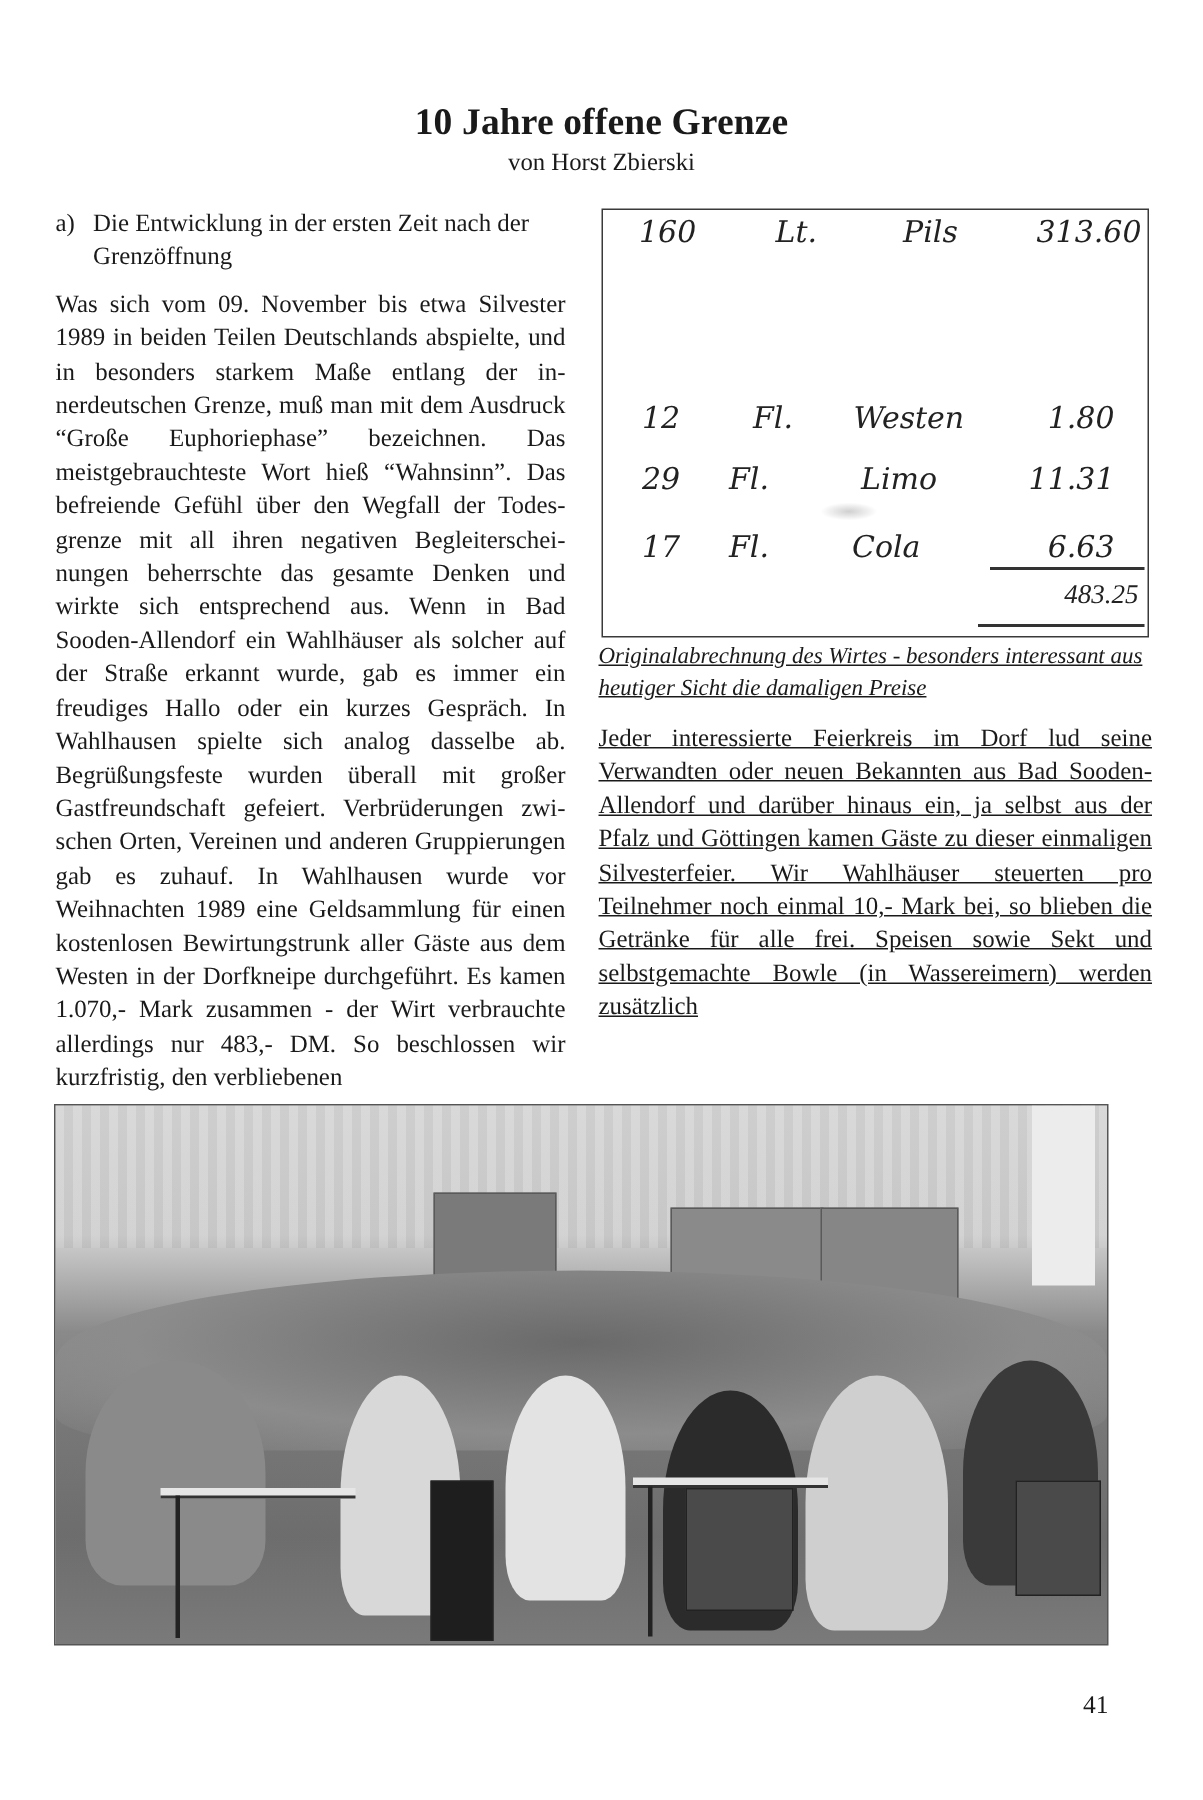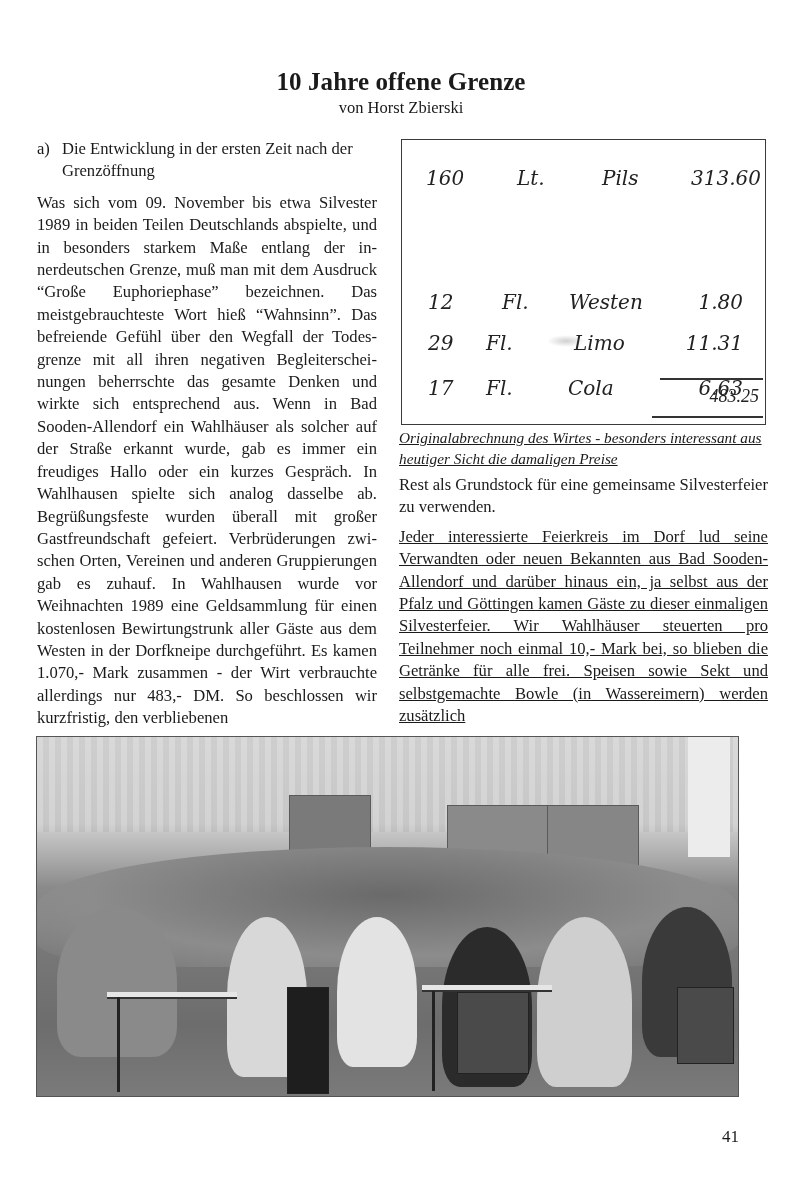--- a/index.html
+++ b/index.html
@@ -27,21 +27,21 @@
     .heading-a .marker { width: 25px; flex: none; }
     .para-gap { margin-top: 7px !important; text-decoration: underline; }
     .hy { hyphens: manual; }
 
     
     .receipt {
       position: absolute; left: 401px; top: 139px; width: 363px; height: 284px;
       border: 1.5px solid #3a3a3a; background: #fff;
       font-family: "DejaVu Serif", serif; font-style: italic; color: #222;
     }
-    .r-row { position: absolute; left: 0; right: 0; height: 36px; margin-top: 24px; }
+    .r-row { position: absolute; left: 0; right: 0; height: 36px; }
     .r-cell { position: absolute; font-size: 20px; white-space: nowrap; }
     .r-qty { left: 20px; }
     .r-unit { left: 115px; }
     .r-item { left: 200px; text-align: center; }
     .r-price { right: 4px; font-size: 20px; }
     .r-note { font-size: 10px; font-style: normal; }
     .r-line { position: absolute; height: 1.5px; background: #333; }
     .r-total { position: absolute; right: 6px; top: 246px; font-size: 18px; font-family: Liberation Serif, serif; }
     .r-smudge { position: absolute; left: 145px; top: 195px; width: 38px; height: 12px;
       background: radial-gradient(ellipse, rgba(120,120,120,0.35), rgba(255,255,255,0) 70%); }
@@ -112,21 +112,20 @@
     <span class="r-cell r-price" style="right:22px">6.63</span>
   </div>
   <div class="r-line" style="left:258px;right:2px;top:238px"></div>
   <div class="r-total">483.25</div>
   <div class="r-line" style="left:250px;right:2px;top:276px;height:2px"></div>
 </div>
 
 <div class="caption">Originalabrechnung des Wirtes - besonders interes­sant aus heutiger Sicht die damaligen Preise</div>
 
 <div class="col col-right">
-  <p class="hy">Rest als Grundstock für eine gemeinsame Sil­vesterfeier zu verwenden.</p>
   <p class="hy para-gap">Jeder interessierte Feierkreis im Dorf lud seine Verwandten oder neuen Bekannten aus Bad Sooden-Allendorf und darüber hinaus ein, ja selbst aus der Pfalz und Göttingen kamen Gä­ste zu dieser einmaligen Silvesterfeier. Wir Wahlhäuser steuerten pro Teilnehmer noch ein­mal 10,- Mark bei, so blieben die Getränke für alle frei. Speisen sowie Sekt und selbstgemach­te Bowle (in Wassereimern) werden zusätzlich</p>
 </div>
 
 <div class="photo" title="">
   <div class="wall"></div>
   <div class="window"></div>
   <div class="door" style="left:252px;top:58px;width:80px;height:70px"></div>
   <div class="door" style="left:410px;top:68px;width:100px;height:60px;background:#8a8a8a"></div>
   <div class="door" style="left:510px;top:68px;width:90px;height:60px;background:#868686"></div>
   <div class="crowd" style="left:0;top:110px;width:701px;height:120px;background:radial-gradient(ellipse at 50% 40%, #6a6a6a, #8c8c8c 60%, rgba(140,140,140,0) 100%)"></div>

